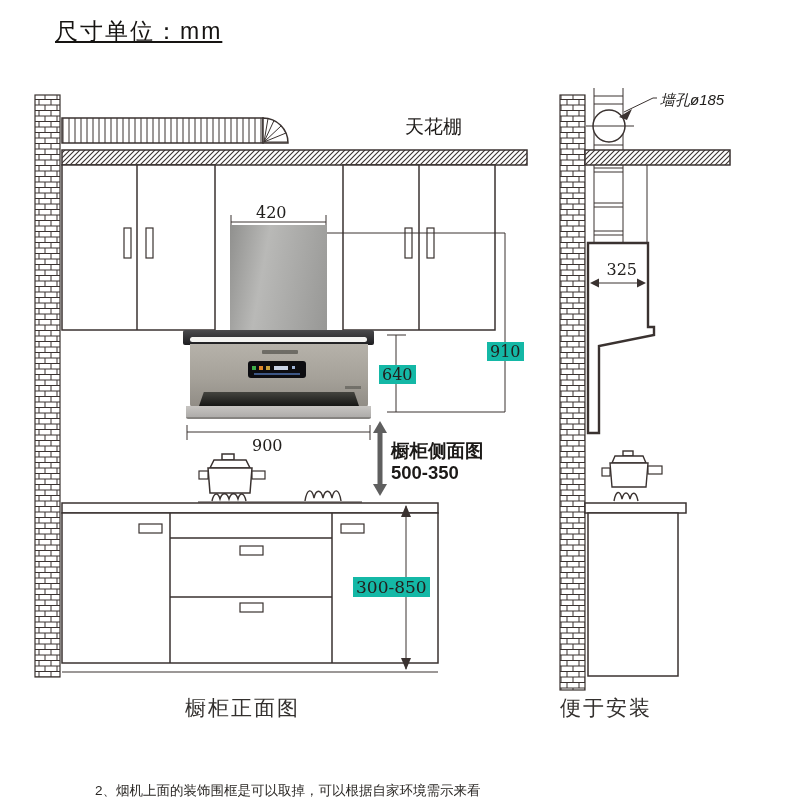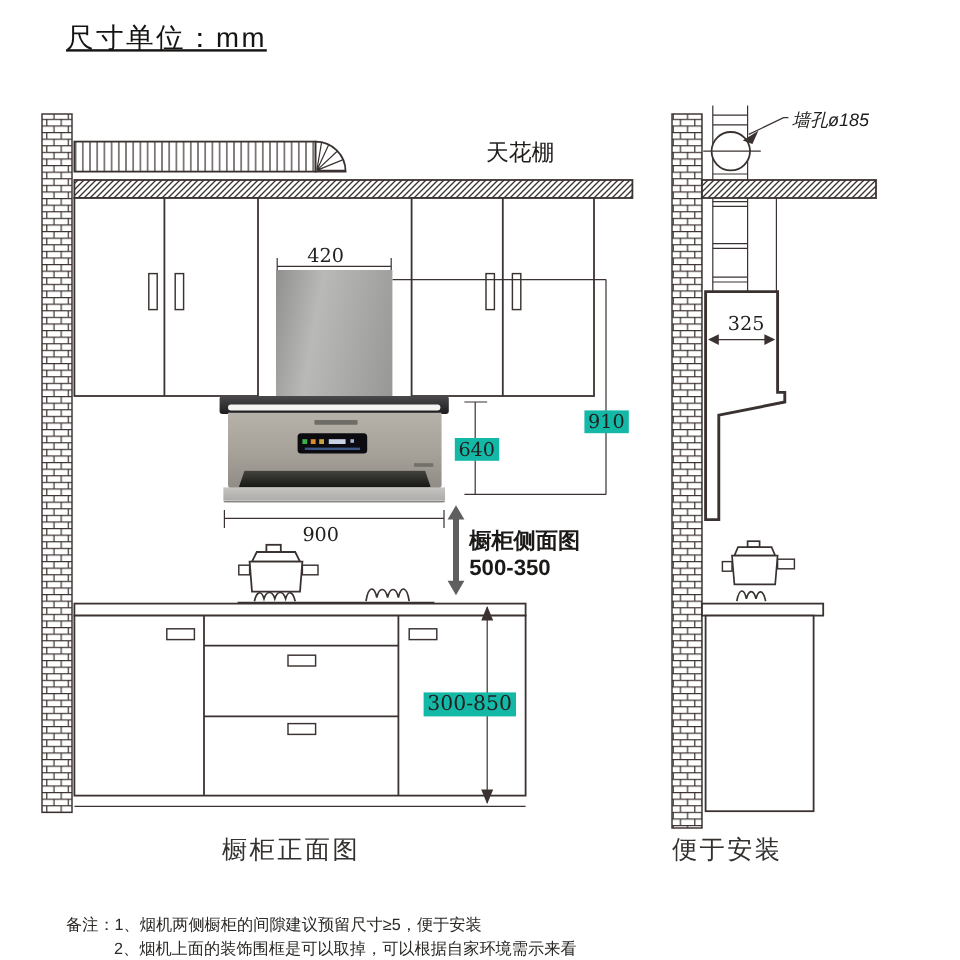--- a/index.html
+++ b/index.html
@@ -201,15 +201,14 @@
 
   <div class="lbl bold2" style="left:391px;top:440px">橱柜侧面图</div>
   <div class="lbl bold2" style="left:391px;top:462px">500-350</div>
 
   <div class="lbl small" style="left:660px;top:91px">墙孔ø185</div>
   <div class="lbl dim" style="left:601px;top:260px;width:36px;text-align:right">325</div>
 
   <div class="lbl cap" style="left:185px;top:694px">橱柜正面图</div>
   <div class="lbl cap" style="left:560px;top:694px">便于安装</div>
 
-  <div class="lbl note" style="left:55px;top:762px">备注：1、烟机两侧橱柜的间隙建议预留尺寸≥5，便于安装</div>
   <div class="lbl note" style="left:95px;top:782px">2、烟机上面的装饰围框是可以取掉，可以根据自家环境需示来看</div>
 </div>
 
 </body></html>

